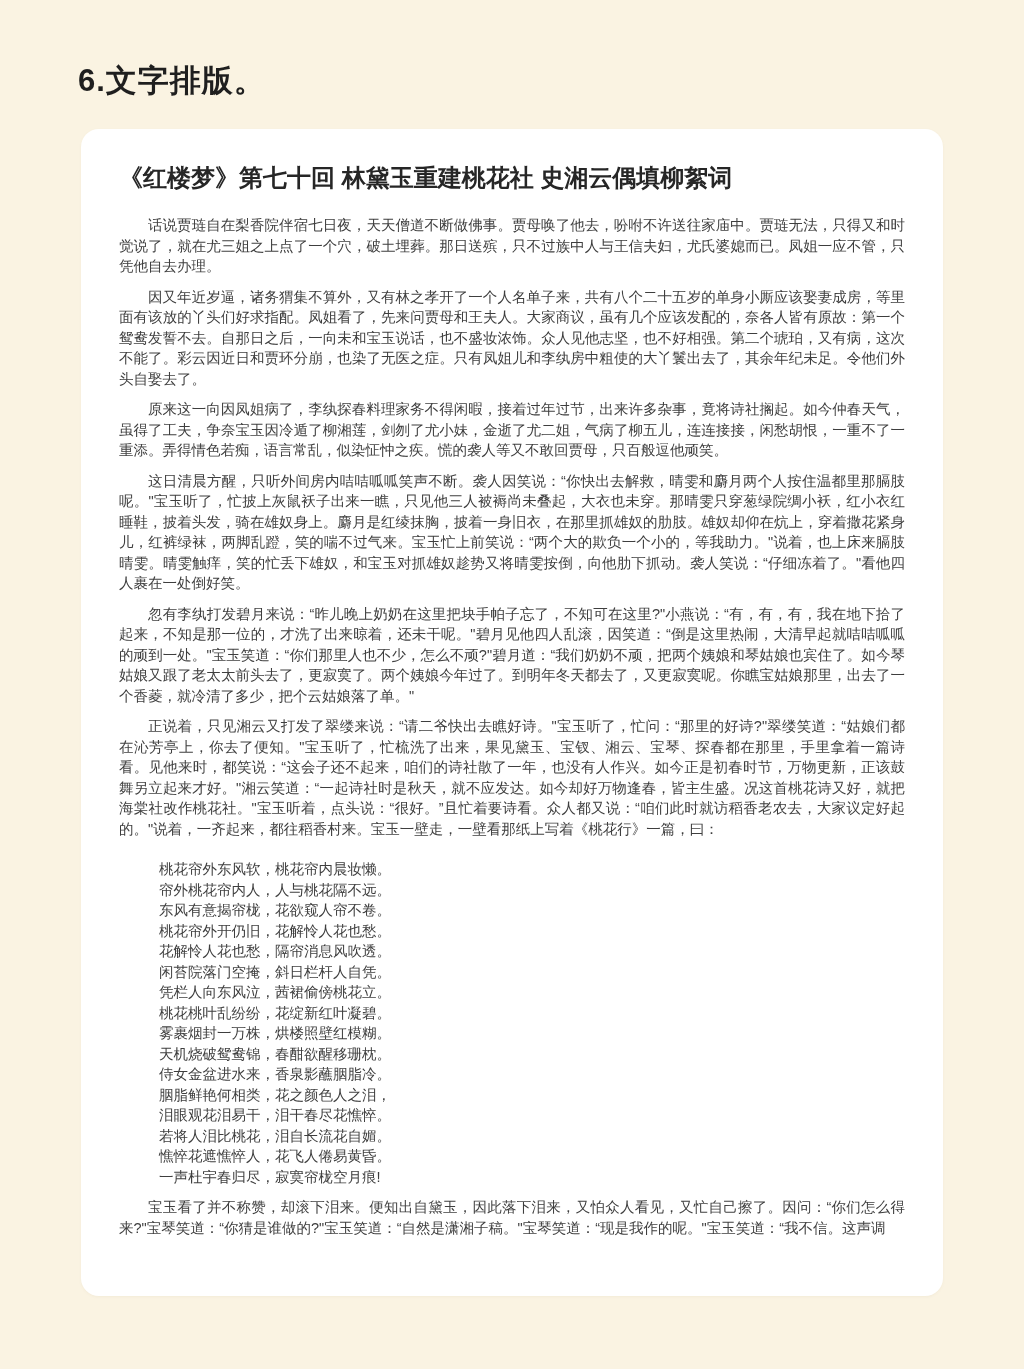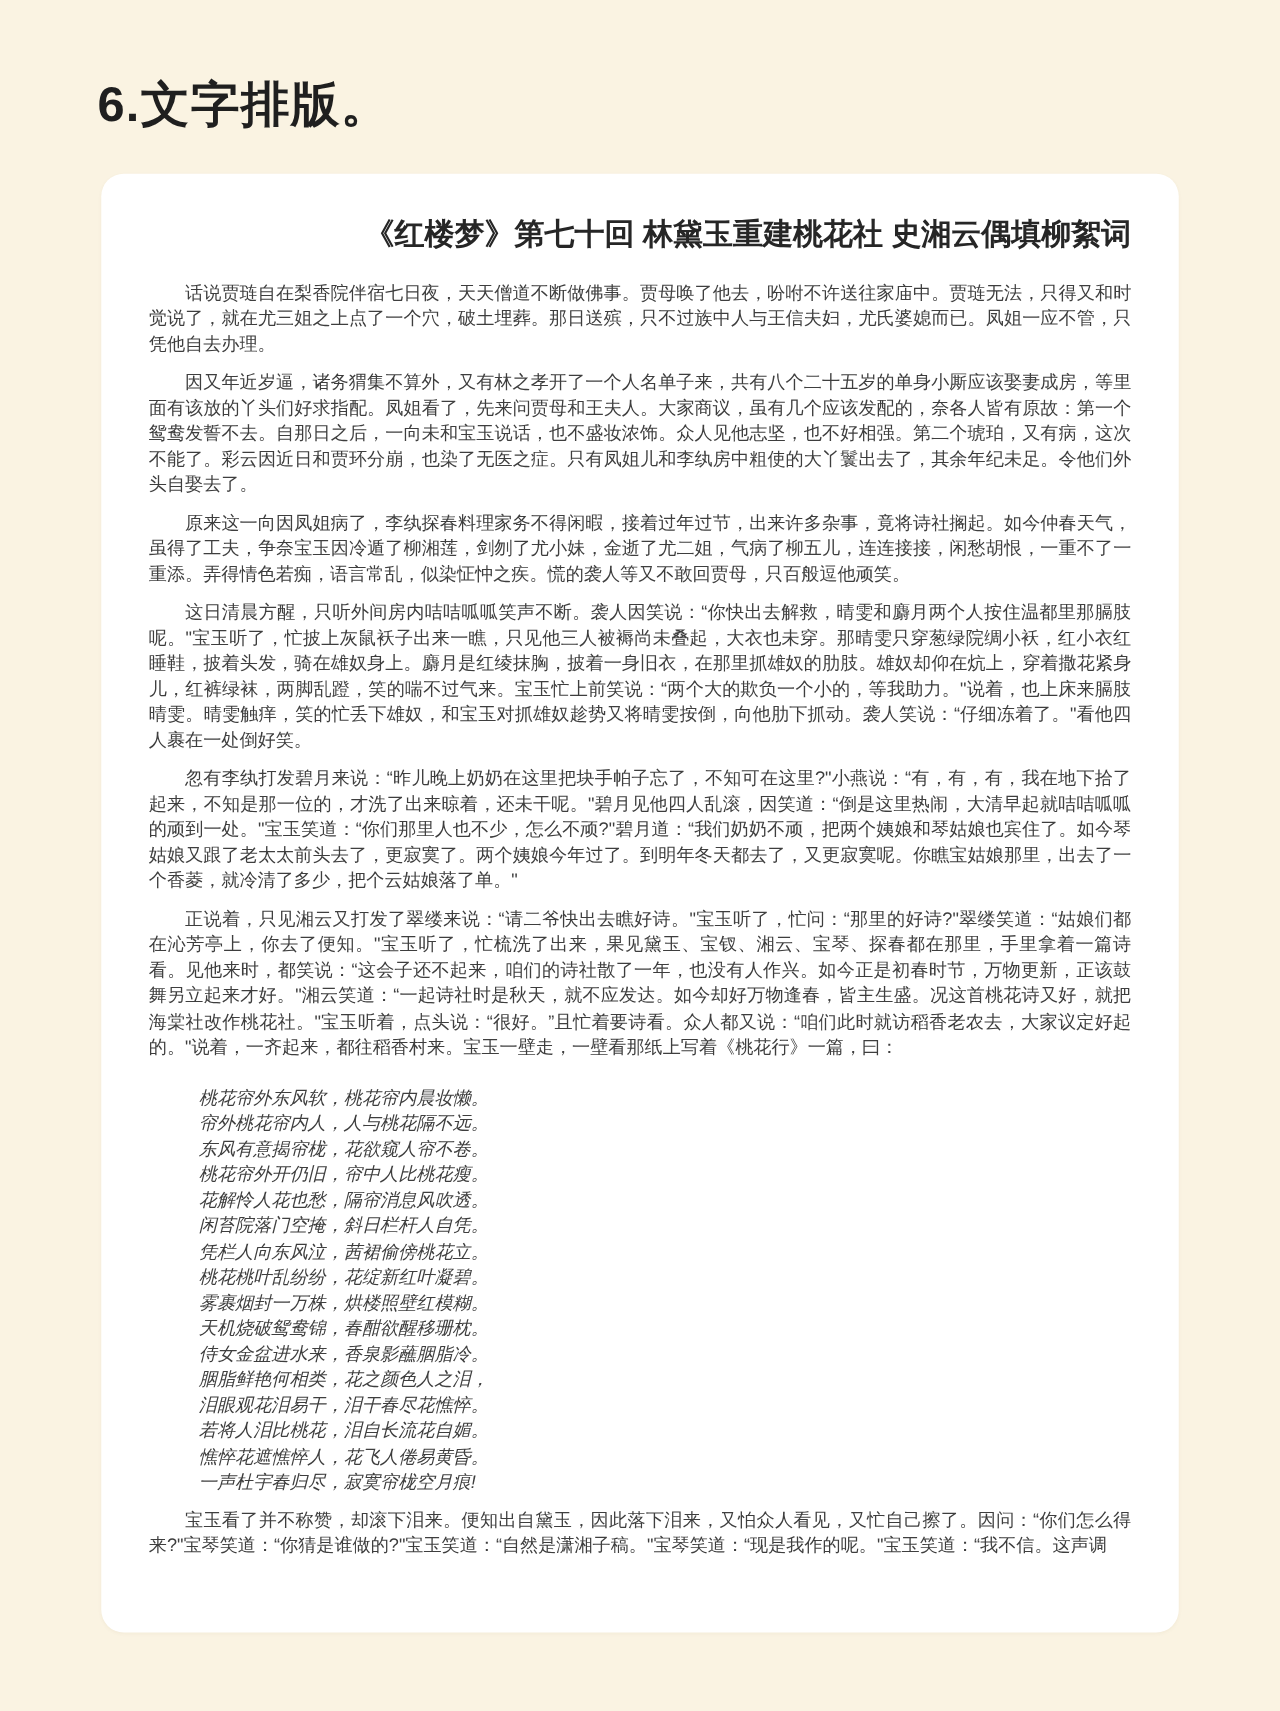--- a/index.html
+++ b/index.html
@@ -6,21 +6,21 @@
   body {
     width: 1024px;
     height: 1369px;
     background: #faf3e2;
     font-family: "Liberation Sans", "DejaVu Sans", sans-serif;
     -webkit-font-smoothing: antialiased;
   }
   .section-title {
     margin: 0;
     padding: 62px 12px 0 78px;
-    font-size: 39px;
+    font-size: 31px;
     line-height: 1.2;
     font-weight: 600;
     color: #1f1f1f;
     letter-spacing: 1px;
   }
   .card {
     box-sizing: border-box;
     width: 862px;
     height: 1167px;
     margin: 30px auto 0;
@@ -29,34 +29,33 @@
     padding: 30px 38px;
     overflow: hidden;
     box-shadow: 0 1px 3px rgba(120, 100, 60, 0.05);
   }
   .article-title {
     margin: 4px 0 22px;
     font-size: 24px;
     line-height: 1.25;
     font-weight: 600;
     color: #262626;
-    text-align: right;
+    text-align: left;
     white-space: pre-wrap;
   }
   .para {
     margin: 0 0 10px;
     font-size: 14.5px;
     line-height: 20.5px;
     color: #3e3e3e;
     text-align: justify;
     text-indent: 2em;
   }
   .poem {
     margin: 20px 0 10px 40px;
-    font-style: italic;
   }
   .poem-line {
     font-size: 14.5px;
     line-height: 20.5px;
     color: #3e3e3e;
   }
   .closing {
     margin-bottom: 0;
   }
 </style>
@@ -72,21 +71,21 @@
   <p class="para">因又年近岁逼，诸务猬集不算外，又有林之孝开了一个人名单子来，共有八个二十五岁的单身小厮应该娶妻成房，等里面有该放的丫头们好求指配。凤姐看了，先来问贾母和王夫人。大家商议，虽有几个应该发配的，奈各人皆有原故：第一个鸳鸯发誓不去。自那日之后，一向未和宝玉说话，也不盛妆浓饰。众人见他志坚，也不好相强。第二个琥珀，又有病，这次不能了。彩云因近日和贾环分崩，也染了无医之症。只有凤姐儿和李纨房中粗使的大丫鬟出去了，其余年纪未足。令他们外头自娶去了。</p>
   <p class="para">原来这一向因凤姐病了，李纨探春料理家务不得闲暇，接着过年过节，出来许多杂事，竟将诗社搁起。如今仲春天气，虽得了工夫，争奈宝玉因冷遁了柳湘莲，剑刎了尤小妹，金逝了尤二姐，气病了柳五儿，连连接接，闲愁胡恨，一重不了一重添。弄得情色若痴，语言常乱，似染怔忡之疾。慌的袭人等又不敢回贾母，只百般逗他顽笑。</p>
   <p class="para">这日清晨方醒，只听外间房内咭咭呱呱笑声不断。袭人因笑说：“你快出去解救，晴雯和麝月两个人按住温都里那膈肢呢。"宝玉听了，忙披上灰鼠袄子出来一瞧，只见他三人被褥尚未叠起，大衣也未穿。那晴雯只穿葱绿院绸小袄，红小衣红睡鞋，披着头发，骑在雄奴身上。麝月是红绫抹胸，披着一身旧衣，在那里抓雄奴的肋肢。雄奴却仰在炕上，穿着撒花紧身儿，红裤绿袜，两脚乱蹬，笑的喘不过气来。宝玉忙上前笑说：“两个大的欺负一个小的，等我助力。"说着，也上床来膈肢晴雯。晴雯触痒，笑的忙丢下雄奴，和宝玉对抓雄奴趁势又将晴雯按倒，向他肋下抓动。袭人笑说：“仔细冻着了。"看他四人裹在一处倒好笑。</p>
   <p class="para">忽有李纨打发碧月来说：“昨儿晚上奶奶在这里把块手帕子忘了，不知可在这里?"小燕说：“有，有，有，我在地下拾了起来，不知是那一位的，才洗了出来晾着，还未干呢。"碧月见他四人乱滚，因笑道：“倒是这里热闹，大清早起就咭咭呱呱的顽到一处。"宝玉笑道：“你们那里人也不少，怎么不顽?"碧月道：“我们奶奶不顽，把两个姨娘和琴姑娘也宾住了。如今琴姑娘又跟了老太太前头去了，更寂寞了。两个姨娘今年过了。到明年冬天都去了，又更寂寞呢。你瞧宝姑娘那里，出去了一个香菱，就冷清了多少，把个云姑娘落了单。"</p>
   <p class="para">正说着，只见湘云又打发了翠缕来说：“请二爷快出去瞧好诗。"宝玉听了，忙问：“那里的好诗?"翠缕笑道：“姑娘们都在沁芳亭上，你去了便知。"宝玉听了，忙梳洗了出来，果见黛玉、宝钗、湘云、宝琴、探春都在那里，手里拿着一篇诗看。见他来时，都笑说：“这会子还不起来，咱们的诗社散了一年，也没有人作兴。如今正是初春时节，万物更新，正该鼓舞另立起来才好。"湘云笑道：“一起诗社时是秋天，就不应发达。如今却好万物逢春，皆主生盛。况这首桃花诗又好，就把海棠社改作桃花社。"宝玉听着，点头说：“很好。”且忙着要诗看。众人都又说：“咱们此时就访稻香老农去，大家议定好起的。"说着，一齐起来，都往稻香村来。宝玉一壁走，一壁看那纸上写着《桃花行》一篇，曰：</p>
 
   <div class="poem">
     <div class="poem-line">桃花帘外东风软，桃花帘内晨妆懒。</div>
     <div class="poem-line">帘外桃花帘内人，人与桃花隔不远。</div>
     <div class="poem-line">东风有意揭帘栊，花欲窥人帘不卷。</div>
-    <div class="poem-line">桃花帘外开仍旧，帘中人比桃花瘦。</div>
+    <div class="poem-line">桃花帘外开仍旧，花解怜人花也愁。</div>
     <div class="poem-line">花解怜人花也愁，隔帘消息风吹透。</div>
     <div class="poem-line">闲苔院落门空掩，斜日栏杆人自凭。</div>
     <div class="poem-line">凭栏人向东风泣，茜裙偷傍桃花立。</div>
     <div class="poem-line">桃花桃叶乱纷纷，花绽新红叶凝碧。</div>
     <div class="poem-line">雾裹烟封一万株，烘楼照壁红模糊。</div>
     <div class="poem-line">天机烧破鸳鸯锦，春酣欲醒移珊枕。</div>
     <div class="poem-line">侍女金盆进水来，香泉影蘸胭脂冷。</div>
     <div class="poem-line">胭脂鲜艳何相类，花之颜色人之泪，</div>
     <div class="poem-line">泪眼观花泪易干，泪干春尽花憔悴。</div>
     <div class="poem-line">若将人泪比桃花，泪自长流花自媚。</div>

